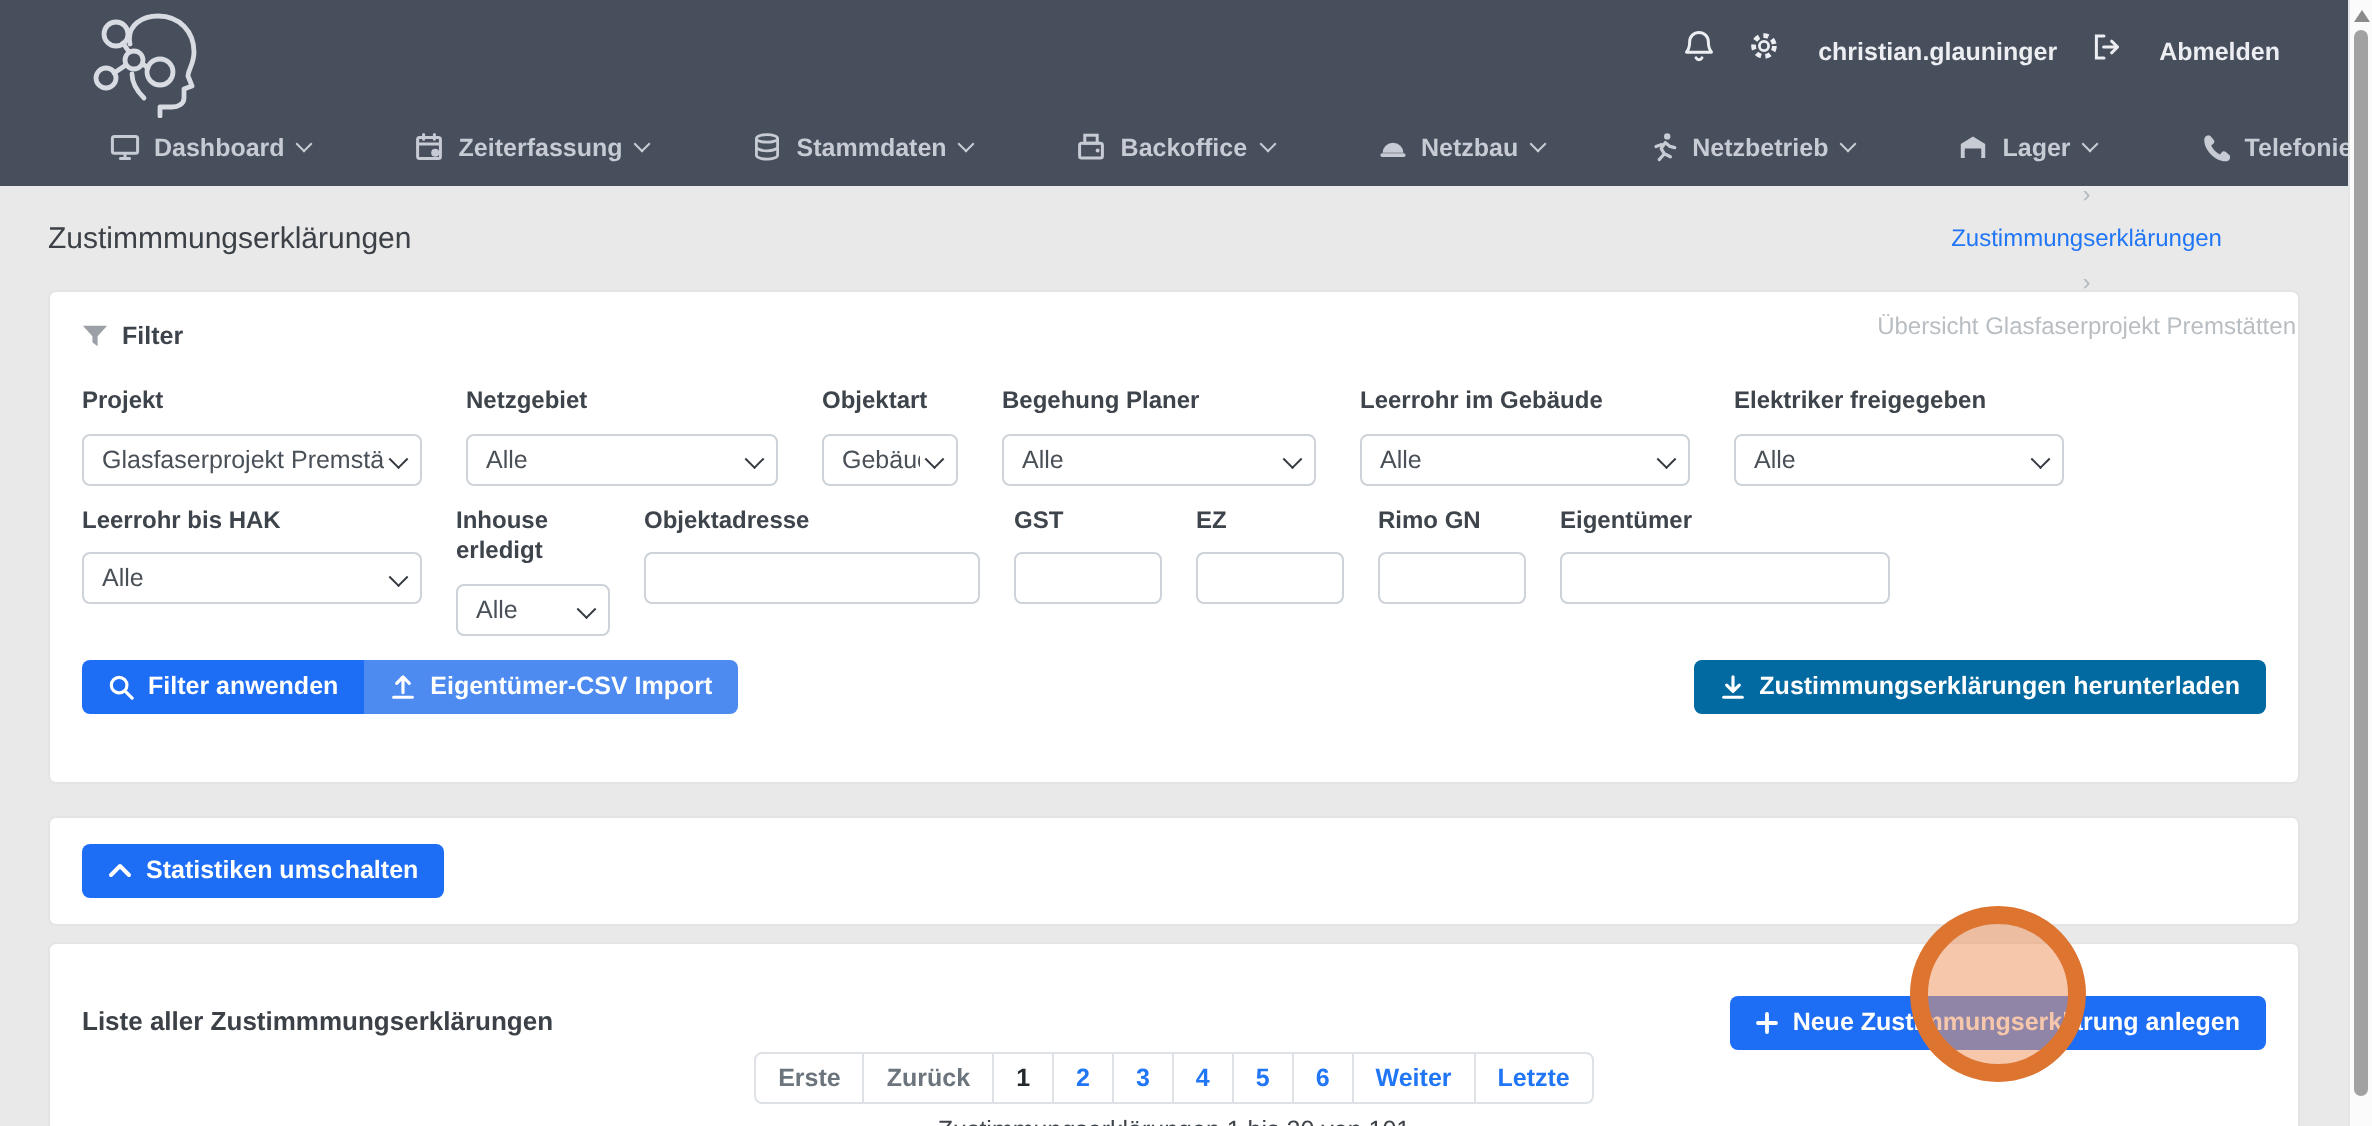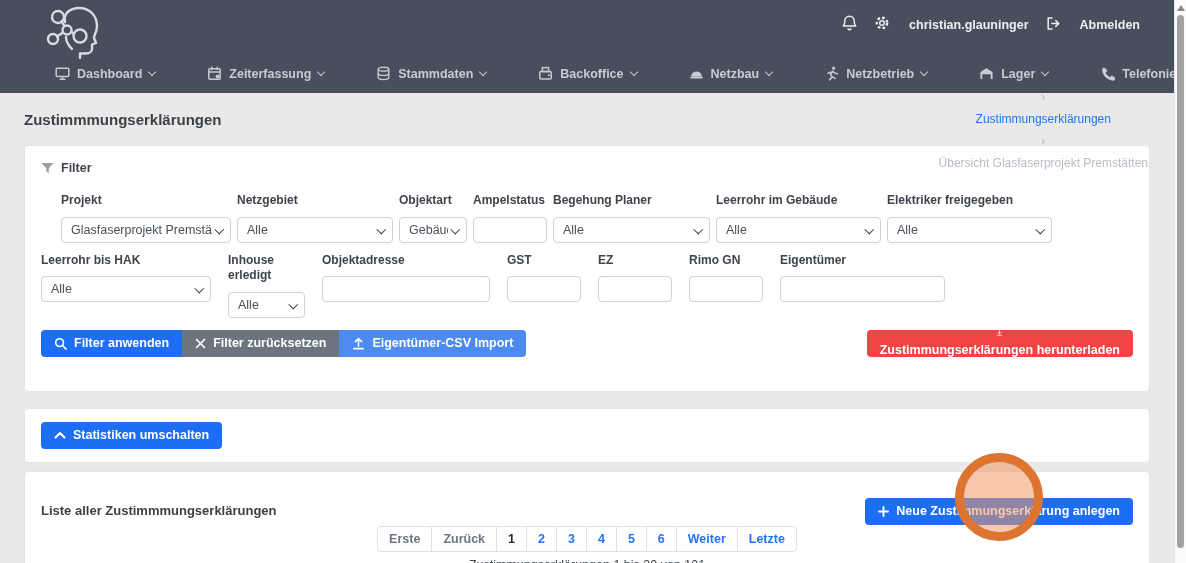--- a/index.html
+++ b/index.html
@@ -15,53 +15,53 @@
   .logo{position:absolute;left:44px;top:5px;}
   .hdr-right{position:absolute;top:14px;right:34px;display:flex;align-items:center;gap:16px;}
   .hdr-right .uname,.hdr-right .logout{color:#eceef2;font-size:12.5px;font-weight:700;cursor:pointer;margin-left:12px;}
   .hdr-user{display:flex;align-items:center;gap:7px;cursor:pointer;}
   .nav{position:absolute;left:28px;bottom:12px;display:flex;gap:25px;align-items:center;}
   .nav-item{display:flex;align-items:center;gap:7px;color:#c6cbd4;font-size:12.5px;font-weight:700;cursor:pointer;white-space:nowrap;padding-left:27px;}
   .chev{display:inline-block;width:5px;height:5px;border-right:1.7px solid #c6cbd4;border-bottom:1.7px solid #c6cbd4;transform:rotate(45deg);margin-top:-3px;}
 
   
   .titlebar{height:52px;display:flex;align-items:center;justify-content:space-between;padding:0 26px 0 24px;}
-  .page-title{font-size:15px;font-weight:700;color:#3c4147;}
+  .page-title{font-size:15px;font-weight:400;color:#3c4147;}
   .crumbs{display:flex;align-items:center;gap:8px;font-size:12px;flex-direction:column;}
   .crumb-link{color:#2176f5;cursor:pointer;}
   .crumb-sep{color:#b3b8bd;}
   .crumb-cur{color:#b9bec3;}
 
   
   .card{background:#fff;border:1px solid #e4e4e4;border-radius:4px;margin:0 24px;box-sizing:border-box;}
   .filter-card{padding:15px 16px 34px;}
   .stats-card{margin-top:16px;padding:13px 16px;}
   .list-card{margin-top:8px;padding:26px 16px 0;height:115px;overflow:hidden;}
 
   .filter-head{display:flex;align-items:center;gap:7px;margin-bottom:18px;}
   .filter-title{font-size:12.5px;font-weight:700;color:#3e444b;}
 
   .frow{display:flex;align-items:flex-start;}
-  .frow1{gap:6px;margin-bottom:10px;margin-left:20px;}
+  .frow1{gap:22px;margin-bottom:10px;}
   .frow2{gap:17px;}
   .field{display:flex;flex-direction:column;}
   .flabel{font-size:12px;font-weight:700;color:#3e444b;margin-bottom:8px;line-height:1.3;}
   .ctl{height:26px;border:1px solid #cdd3d9;border-radius:4px;background:#fff;font-size:12.5px;color:#495057;width:100%;box-sizing:border-box;font-family:"Liberation Sans",sans-serif;}
   select.ctl{appearance:none;-webkit-appearance:none;padding:0 18px 0 9px;overflow:hidden;}
   input.ctl{padding:0 8px;}
   .sel{position:relative;}
   .sel .selchev{position:absolute;right:9px;top:9px;width:5.5px;height:5.5px;border-right:1.8px solid #343a40;border-bottom:1.8px solid #343a40;transform:rotate(45deg);pointer-events:none;}
 
   .btnrow{display:flex;align-items:center;margin-top:12px;}
   .btn{display:inline-flex;align-items:center;justify-content:center;gap:7px;border:none;border-radius:4px;color:#fff;font-weight:700;font-size:12.5px;padding:0 13px;height:27px;cursor:pointer;font-family:"Liberation Sans",sans-serif;white-space:nowrap;}
   .btn-primary{background:#1e6ef5;}
   .btn-secondary{background:#6c757d;border-radius:0;}
   .btn-info{background:#4d8bf0;border-radius:0 4px 4px 0;}
   .btn-apply{border-radius:4px 0 0 4px;}
-  .btn-success{background:#ef4444;margin-left:auto;flex-direction:column;}
+  .btn-success{background:#0369a1;margin-left:auto;}
 
   
   .list-head{display:flex;align-items:flex-start;justify-content:space-between;}
   .list-title{font-size:13px;font-weight:700;color:#3c4147;margin-top:5px;}
   .pag-wrap{display:flex;justify-content:center;margin-top:1px;}
   .pagination{display:flex;}
   .pg{background:#fff;border:1px solid #dee2e6;padding:5px 11px;font-size:12.5px;color:#2176f5;margin-left:-1px;cursor:pointer;font-weight:bold;}
   .pg:first-child{border-radius:4px 0 0 4px;margin-left:0;}
   .pg:last-child{border-radius:0 4px 4px 0;}
   .pg.muted{color:#6c757d;}
@@ -231,24 +231,20 @@
         <span class="sel"><select class="ctl"><option>Glasfaserprojekt Premstätten</option></select><span class="selchev"></span></span>
       </div>
       <div class="field" style="width:156px">
         <label class="flabel">Netzgebiet</label>
         <span class="sel"><select class="ctl"><option>Alle</option></select><span class="selchev"></span></span>
       </div>
       <div class="field" style="width:68px">
         <label class="flabel">Objektart</label>
         <span class="sel"><select class="ctl"><option>Gebäude</option></select><span class="selchev"></span></span>
       </div>
-      <div class="field" style="width:74px">
-        <label class="flabel">Ampelstatus</label>
-        <input class="ctl" value="" style="">
-      </div>
       <div class="field" style="width:157px">
         <label class="flabel">Begehung Planer</label>
         <span class="sel"><select class="ctl"><option>Alle</option></select><span class="selchev"></span></span>
       </div>
       <div class="field" style="width:165px">
         <label class="flabel">Leerrohr im Gebäude</label>
         <span class="sel"><select class="ctl"><option>Alle</option></select><span class="selchev"></span></span>
       </div>
       <div class="field" style="width:165px">
         <label class="flabel">Elektriker freigegeben</label>
@@ -287,26 +283,20 @@
       </div>
     </div>
 
     <div class="btnrow">
       <button class="btn btn-primary btn-apply">
         <svg width="13" height="13" viewBox="0 0 14 14">
           <circle cx="6" cy="6" r="4.2" fill="none" stroke="#fff" stroke-width="1.7"></circle>
           <path d="M9.2 9.2 L13 13" stroke="#fff" stroke-width="1.7" stroke-linecap="round"></path>
         </svg>
         <span>Filter anwenden</span>
-      </button>
-      <button class="btn btn-secondary">
-        <svg width="11" height="11" viewBox="0 0 11 11">
-          <path d="M1.5 1.5 L9.5 9.5 M9.5 1.5 L1.5 9.5" stroke="#fff" stroke-width="1.7" stroke-linecap="round"></path>
-        </svg>
-        <span>Filter zurücksetzen</span>
       </button>
       <button class="btn btn-info">
         <svg width="13" height="13" viewBox="0 0 14 14">
           <path d="M7 10 V2 M3.6 5 L7 1.6 L10.4 5" fill="none" stroke="#fff" stroke-width="1.7" stroke-linecap="round" stroke-linejoin="round"></path>
           <path d="M2 12.5 H12" stroke="#fff" stroke-width="1.7" stroke-linecap="round"></path>
         </svg>
         <span>Eigentümer-CSV Import</span>
       </button>
       <button class="btn btn-success">
         <svg width="13" height="13" viewBox="0 0 14 14">

